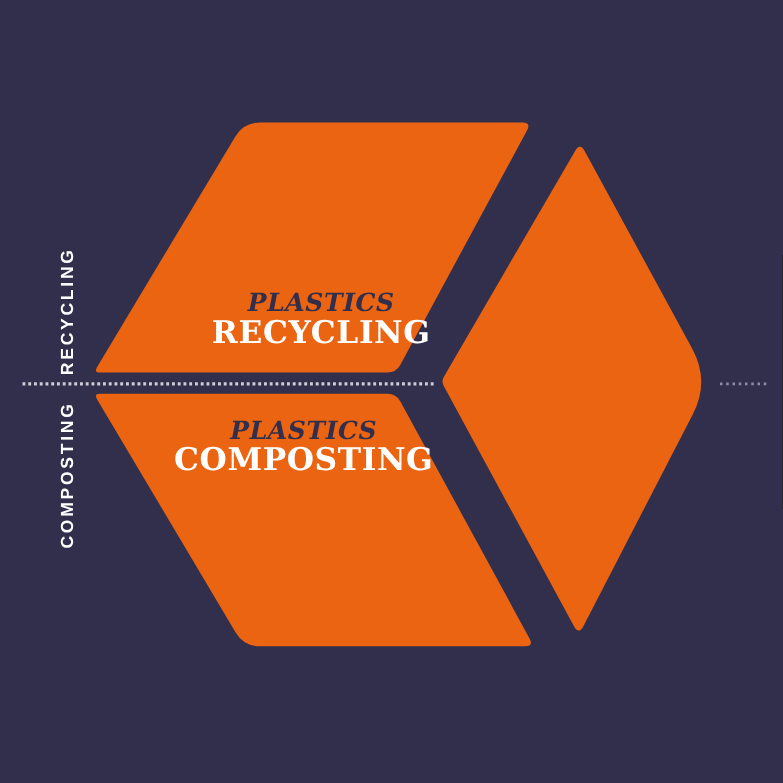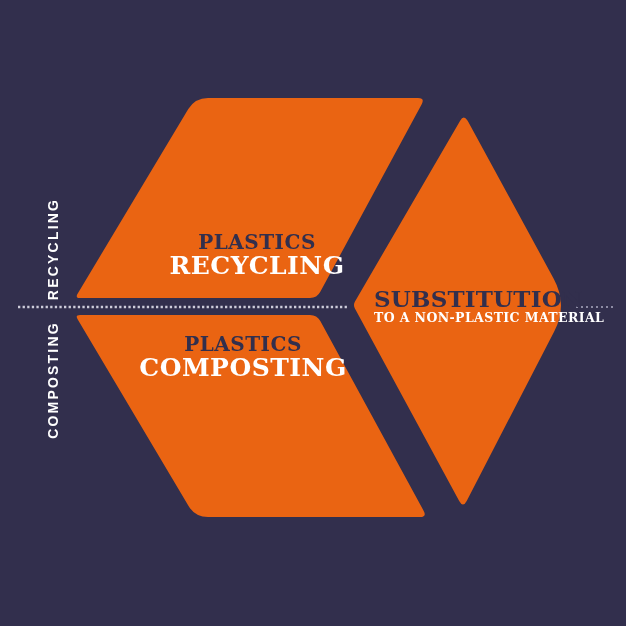--- a/index.html
+++ b/index.html
@@ -28,21 +28,21 @@
     font-weight:bold;
     font-size:14px;
     letter-spacing:2.2px;
     color:var(--white-text);
     white-space:nowrap;
   }
   #label-recycling{left:53px;top:249px;}
   #label-composting{left:53px;top:380px;}
 
   .seg-text{position:absolute;text-align:center;line-height:1.04;white-space:nowrap;}
-  .seg-line1{font-size:20px;font-weight:bold;color:var(--navy-text);letter-spacing:0.5px;}
+  .seg-line1{font-size:20px;font-weight:bold;color:var(--navy-text);letter-spacing:0.5px;font-style:italic;}
   .seg-line2{font-size:25px;font-weight:bold;color:var(--white-text);letter-spacing:0.5px;}
   #seg-recycling{left:257px;top:232px;transform:translateX(-50%);}
   #seg-composting{left:243px;top:334px;transform:translateX(-50%);}
 
   #seg-substitution{position:absolute;left:374px;top:287px;text-align:left;white-space:nowrap;}
   .sub-title{font-size:23px;font-weight:bold;color:var(--navy-text);line-height:1.05;letter-spacing:0.2px;}
   .sub-subtitle{font-size:12.5px;font-weight:bold;color:var(--white-text);line-height:1.1;letter-spacing:0.4px;}
 </style>
 </head>
 <body>
@@ -64,18 +64,14 @@
   <div class="seg-text" id="seg-recycling">
     <div class="seg-line1">PLASTICS</div>
     <div class="seg-line2">RECYCLING</div>
   </div>
 
   <div class="seg-text" id="seg-composting">
     <div class="seg-line1">PLASTICS</div>
     <div class="seg-line2">COMPOSTING</div>
   </div>
 
-  <div id="seg-substitution">
-    <div class="sub-title">SUBSTITUTION</div>
-    <div class="sub-subtitle">TO A NON-PLASTIC MATERIAL</div>
-  </div>
 
 </div>
 
 </body></html>

